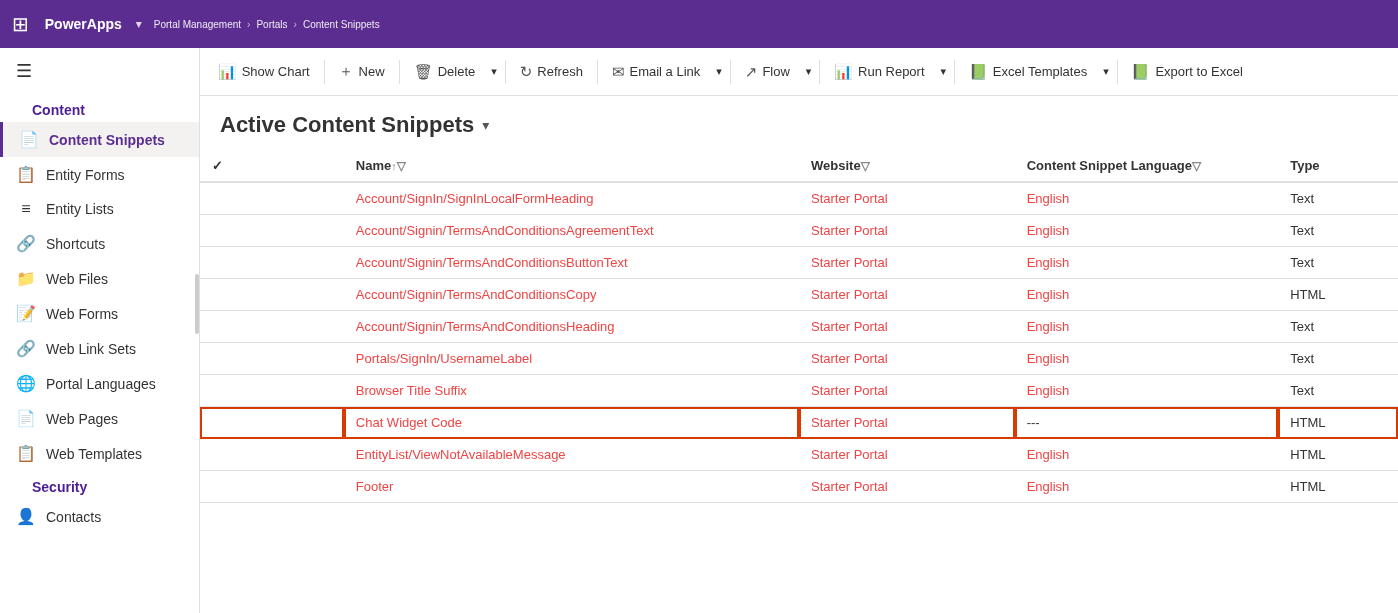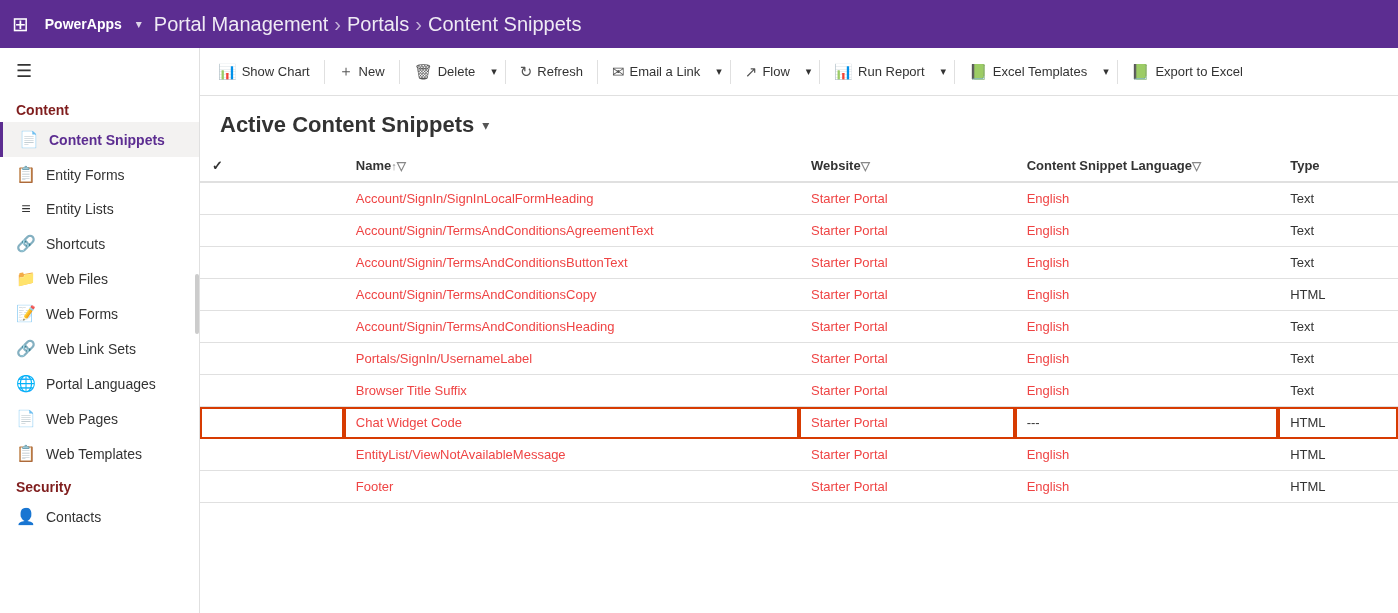--- a/index.html
+++ b/index.html
@@ -11,21 +11,21 @@
       color: #fff;
       display: flex;
       align-items: center;
       height: 48px;
       padding: 0 12px;
       gap: 12px;
     }
     .nav-grid-icon { font-size: 20px; cursor: pointer; margin-right: 4px; }
     .nav-app-name { font-size: 14px; font-weight: 600; cursor: pointer; }
     .nav-chevron { font-size: 12px; opacity: 0.8; cursor: pointer; margin-left: 2px; }
-    .nav-breadcrumb { display: flex; align-items: center; gap: 6px; font-size: 20px; opacity: 0.9; }
+    .nav-breadcrumb { display: flex; align-items: center; gap: 6px; font-size: 10px; opacity: 0.9; }
     .nav-sep { opacity: 0.7; }
 
     
     .layout { display: flex; height: calc(100vh - 48px); }
 
     
     .sidebar {
       width: 200px;
       min-width: 200px;
       background: #fff;
@@ -33,24 +33,24 @@
       overflow-y: auto;
       position: relative;
     }
     .sidebar-hamburger {
       padding: 12px 16px;
       font-size: 18px;
       cursor: pointer;
       color: #333;
     }
     .sidebar-section-title {
-      padding: 8px 16px 4px;
+      padding: 8px 32px 4px;
       font-size: 12px;
       font-weight: 600;
-      color: #7f1d1d;
+      color: #4c1d95;
       text-transform: none;
       font-size: 14px;
       font-weight: 700;
     }
     .sidebar-item {
       display: flex;
       align-items: center;
       gap: 10px;
       padding: 8px 16px;
       cursor: pointer;

